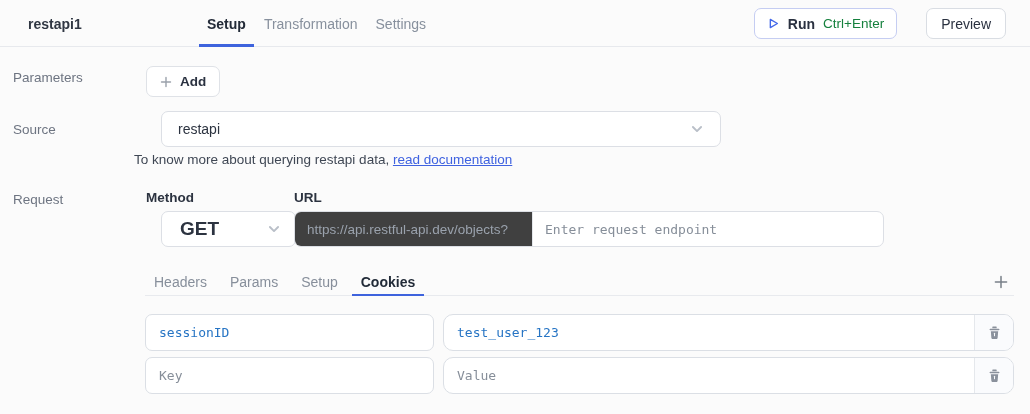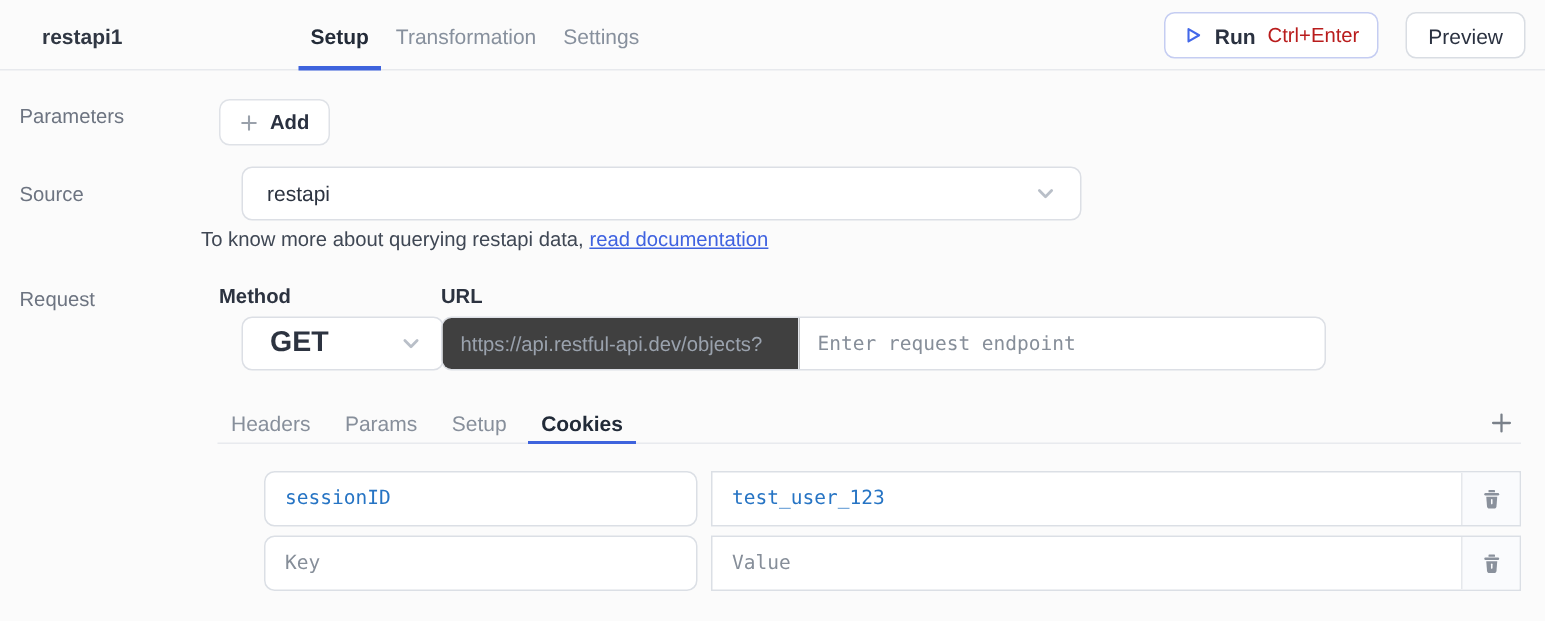--- a/index.html
+++ b/index.html
@@ -6,25 +6,25 @@
   body { background:#eef0f2; font-family:"Liberation Sans", sans-serif; }
   .app { position:relative; width:1030px; height:414px; background:#fbfbfb; color:#2c3340; overflow:hidden; }
 
   
   .header { position:absolute; left:0; top:0; width:100%; height:47px; border-bottom:1px solid #e7e9ed; background:#fbfbfb; }
   .q-title { position:absolute; left:28px; top:0; height:47px; display:flex; align-items:center; font-size:14px; font-weight:600; color:#303743; }
   .htabs { position:absolute; left:199px; top:0; height:47px; display:flex; gap:2px; }
   .htab { position:relative; padding:12px 8px; display:flex; align-items:center; font-size:14px; color:#87909d; cursor:pointer; }
   .htab.active { color:#232b38; font-weight:600; }
   .htab .underline { position:absolute; left:0; right:0; bottom:0; height:3px; background:#3e63dd; }
-  .hactions { position:absolute; right:13px; top:8px; display:flex; gap:18px; }
+  .hactions { position:absolute; right:24px; top:8px; display:flex; gap:29px; }
   .btn { height:31px; display:flex; align-items:center; background:#fff; border-radius:7px; cursor:pointer; font-size:14px; }
   .btn-run { border:1px solid #c5cdf2; padding:0 12px; gap:8px; }
   .btn-run .run-lbl { font-weight:600; color:#2a3140; }
-  .btn-run .run-kbd { color:#b91c1c; font-size:13.5px; }
+  .btn-run .run-kbd { color:#15803d; font-size:13.5px; }
   .btn-preview { border:1px solid #d9dde3; padding:0 14px; color:#2a3140; font-weight:500; }
 
   
   .sec-lbl { position:absolute; left:13px; font-size:13.5px; color:#6d7481; }
 
   
   .btn-add { position:absolute; left:146px; top:66px; height:31px; padding:0 13px; gap:8px;
              display:flex; align-items:center; background:#fff; border:1px solid #dfe2e7; border-radius:7px;
              font-size:13.5px; font-weight:600; color:#2a3140; cursor:pointer; }
 
@@ -53,23 +53,23 @@
   .tabbar { position:absolute; left:145px; top:268px; width:869px; height:28px; border-bottom:1px solid #e8eaee;
             display:flex; gap:5px; }
   .rtab { position:relative; padding:0 9px; display:flex; align-items:center; font-size:14px; color:#878f9b; cursor:pointer;text-align:center; }
   .rtab.active { color:#222b38; font-weight:600; }
   .rtab .underline { position:absolute; left:0; right:0; bottom:-1px; height:2px; background:#3e63dd; }
   .tab-plus { margin-left:auto; margin-right:6px; align-self:center; display:flex; cursor:pointer; }
 
   
   .kvrow { position:absolute; left:145px; width:869px; height:37px; display:flex; }
   .kvrow.r1 { top:314px; } .kvrow.r2 { top:357px; }
-  .kv-key { width:289px; margin-right:9px; background:#fff; border:1px solid #dbdfe5; border-radius:7px; display:flex;margin-left:31px; }
+  .kv-key { width:289px; margin-right:9px; background:#fff; border:1px solid #dbdfe5; border-radius:7px; display:flex; }
   .kv-key input { flex:1; padding:0 13px; min-width:0; }
-  .kv-valgroup { flex:1; background:#fff; border:1px solid #dbdfe5; border-radius:0; display:flex; overflow:hidden; }
+  .kv-valgroup { flex:1; background:#fff; border:1px solid #dbdfe5; border-radius:10px; display:flex; overflow:hidden; }
   .kv-valgroup input { flex:1; padding:0 13px; min-width:0; }
   .kv-del { width:39px; border-left:1px solid #e5e8ec; background:#fafbfd; display:flex; align-items:center;
             justify-content:center; cursor:pointer; }
 </style>
 </head>
 <body>
 
 <div class="app">
 
   <div class="header">

